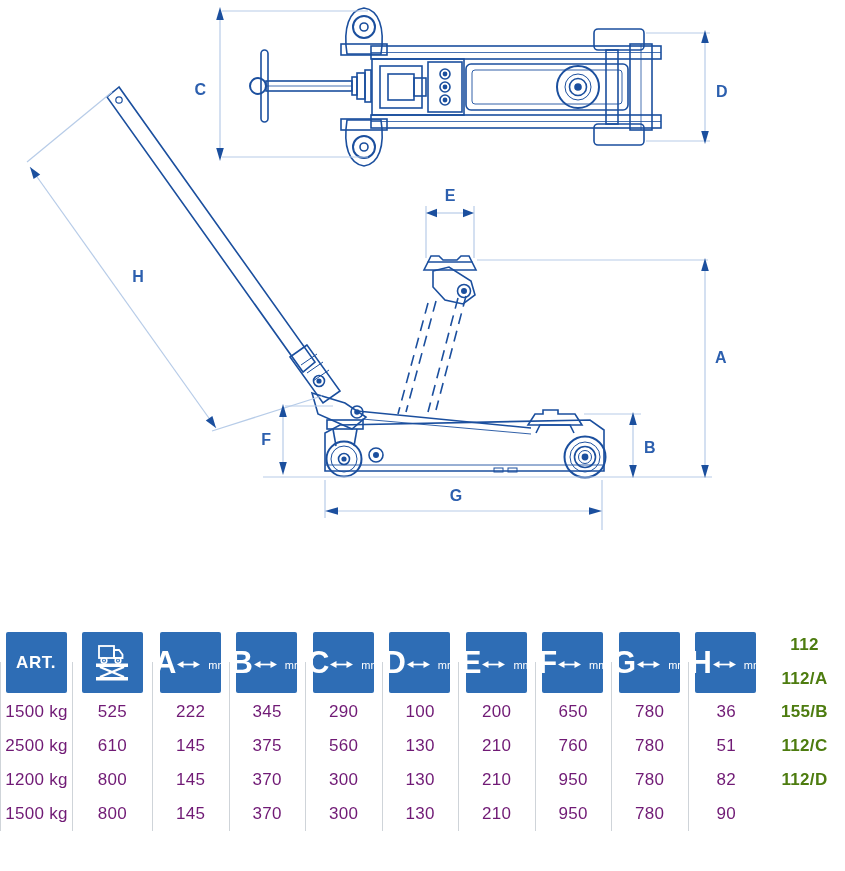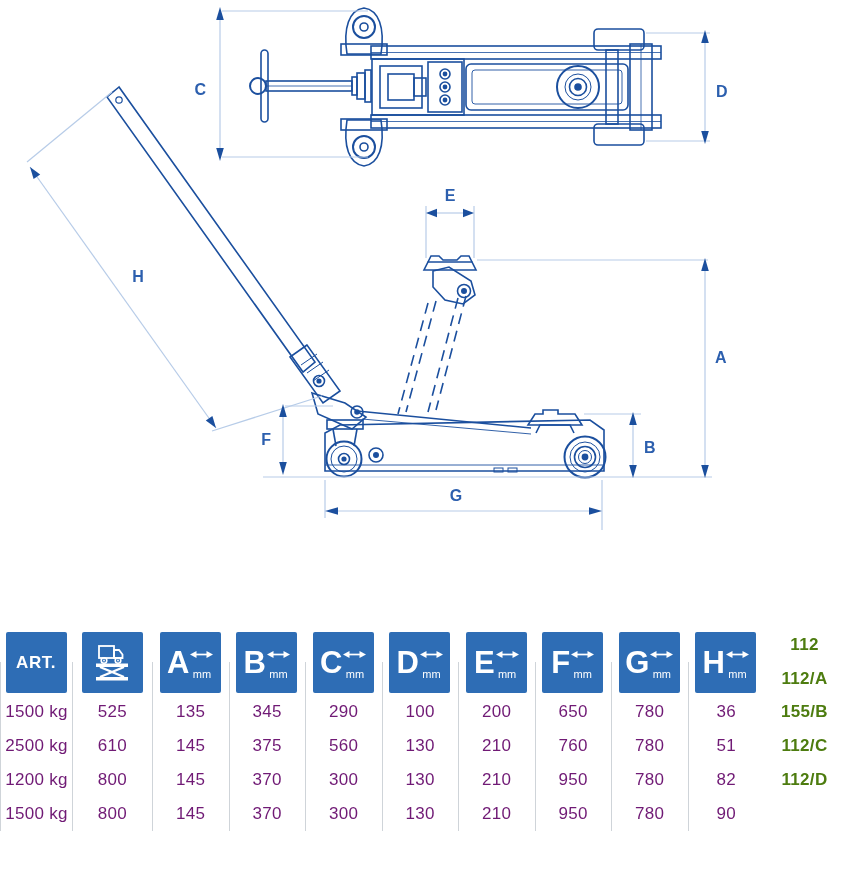--- a/index.html
+++ b/index.html
@@ -18,21 +18,21 @@
     grid-auto-rows:33.8px;
   }
   .hdr-cell{height:74px;display:flex;align-items:flex-start;justify-content:center;}
   .badge{
     width:61px;height:61px;margin-top:4px;border-radius:2px;background:#2e6db5;
     color:#fff;display:flex;align-items:center;justify-content:center;position:relative;
   }
   .badge-art{font-size:17px;font-weight:bold;letter-spacing:.5px;}
   .badge-dim{display:flex;align-items:center;justify-content:center;}
   .badge-dim .letter{font-size:31px;font-weight:bold;line-height:1;margin-right:1px;}
-  .badge-dim .rcol{display:flex;flex-direction:column;align-items:center;margin-top:4px;gap:8px;}
+  .badge-dim .rcol{display:flex;align-items:center;margin-top:4px;gap:8px;}
   .badge-dim .mm{font-size:11px;line-height:1;margin-top:2px;font-weight:normal;}
   .cell{
     display:flex;align-items:center;justify-content:center;
     font-size:17px;color:#701a75;letter-spacing:.3px;border-left:1px solid #cfd4d9;
   }
   .cell.first{border-left:none;font-weight:bold;color:#4d7c0f;}
 </style>
 </head>
 <body>
 
@@ -392,21 +392,21 @@
     <div class="cell">250</div>
     <div class="cell">100</div>
     <div class="cell">200</div>
     <div class="cell">650</div>
     <div class="cell">780</div>
     <div class="cell">35</div>
 
     <div class="cell first">112/A</div>
     <div class="cell">1500 kg</div>
     <div class="cell">525</div>
-    <div class="cell">135</div>
+    <div class="cell">222</div>
     <div class="cell">345</div>
     <div class="cell">290</div>
     <div class="cell">100</div>
     <div class="cell">200</div>
     <div class="cell">650</div>
     <div class="cell">780</div>
     <div class="cell">36</div>
 
     <div class="cell first">155/B</div>
     <div class="cell">2500 kg</div>

